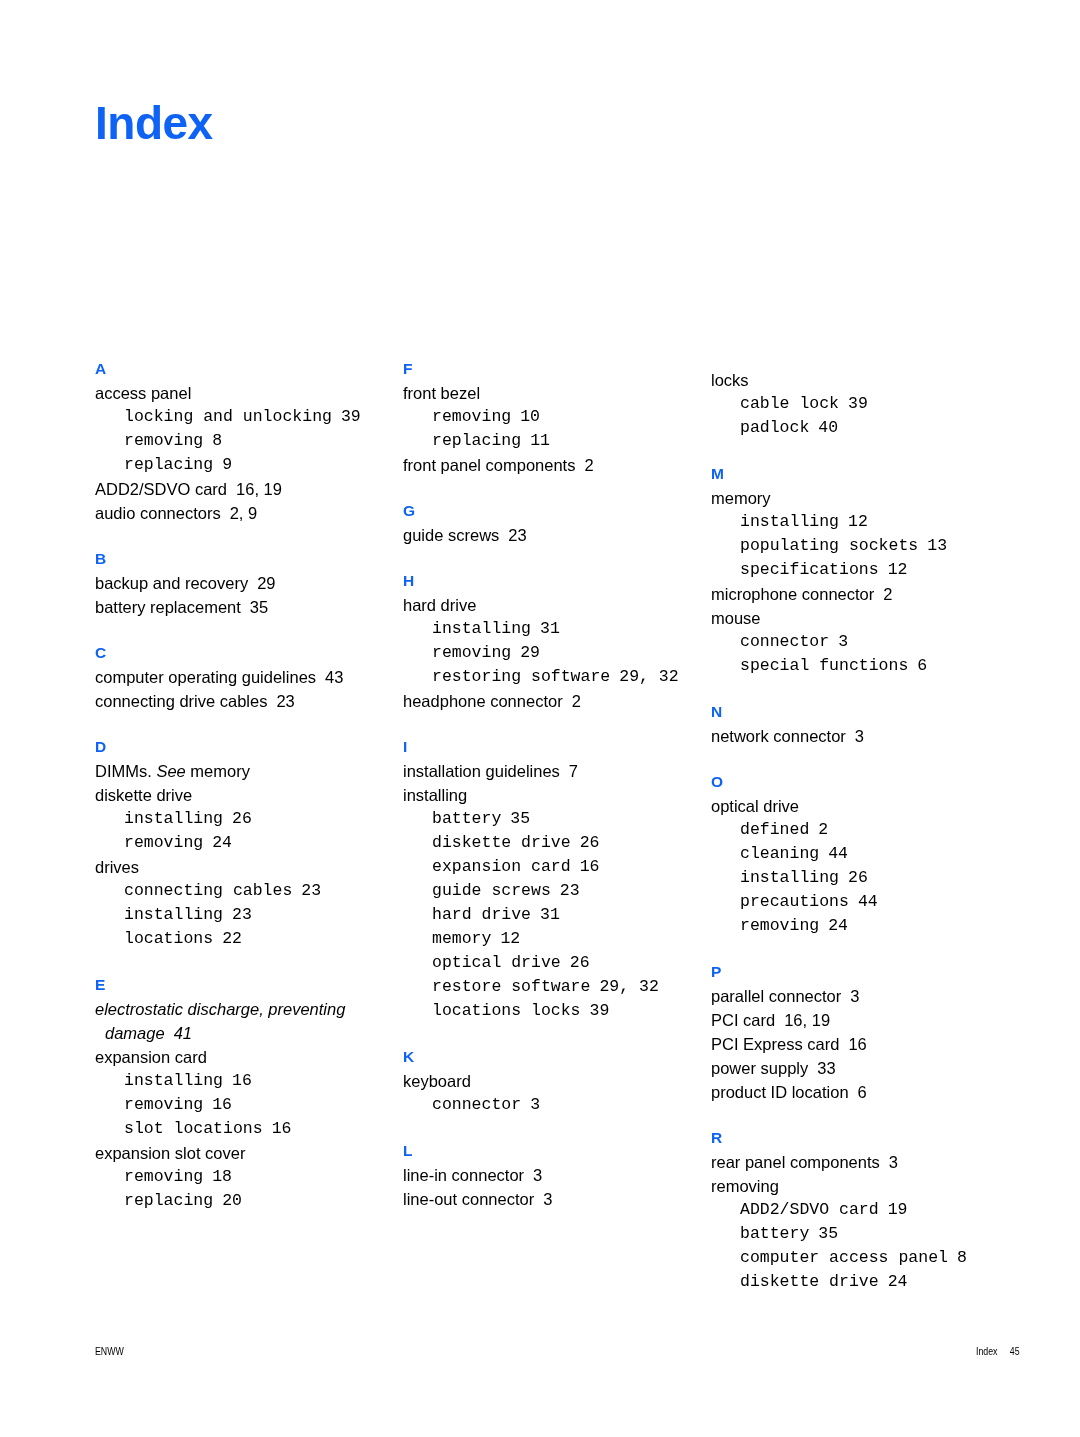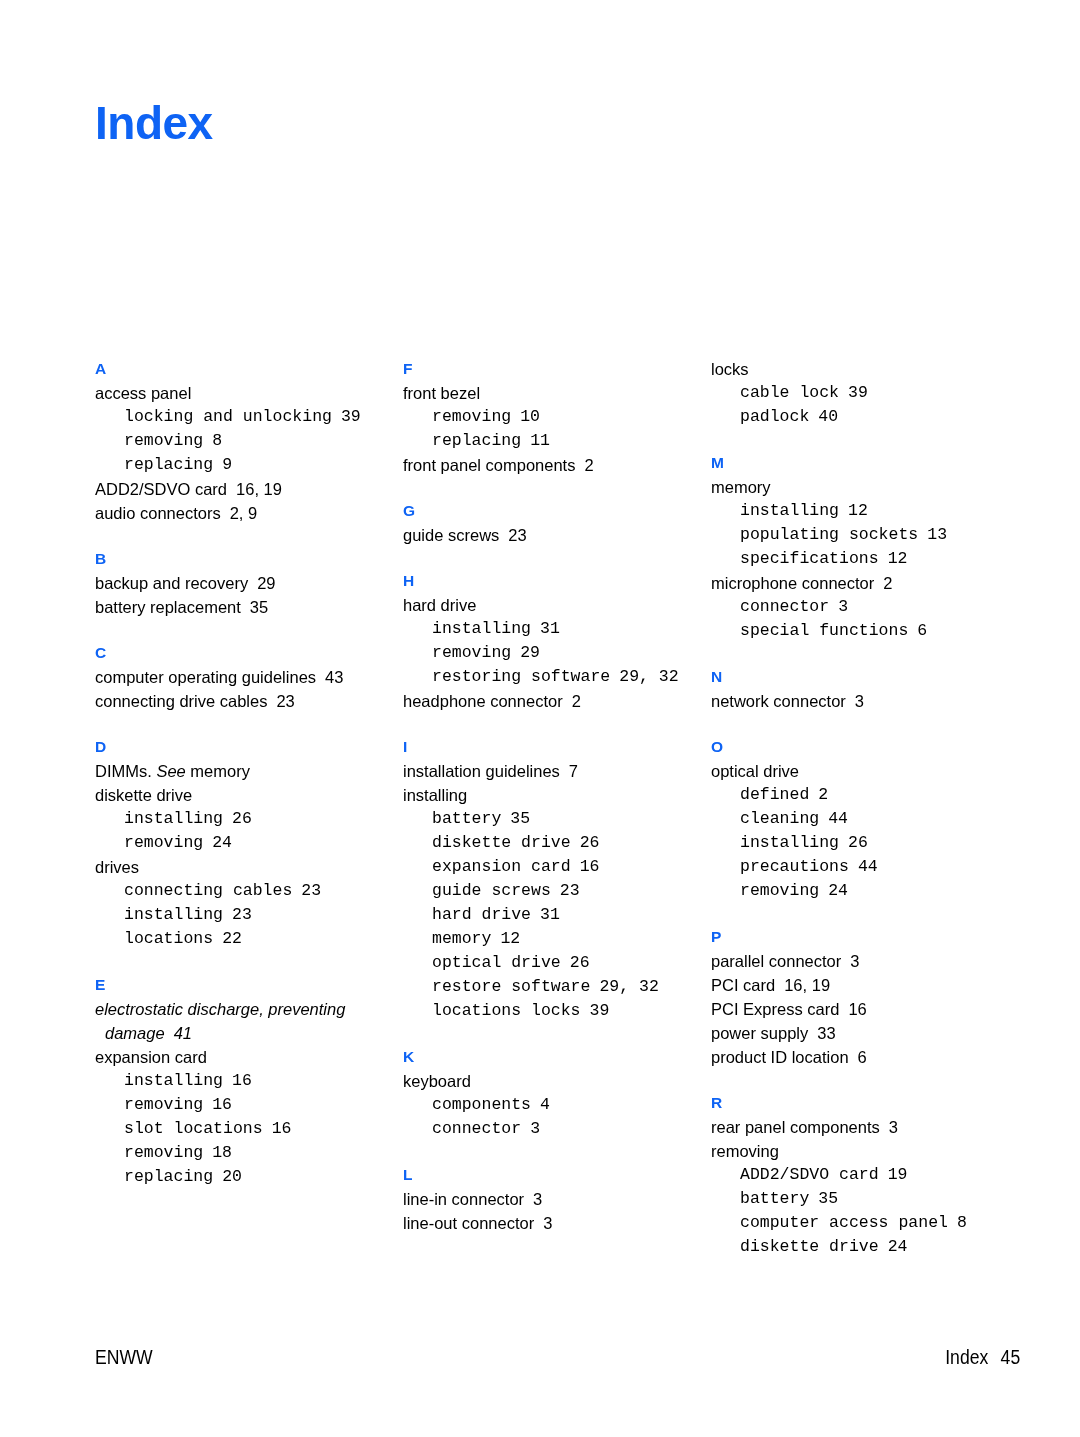--- a/index.html
+++ b/index.html
@@ -50,21 +50,21 @@
   }
 
   .letter-group {
     margin: 0;
   }
   .letter-group + .letter-group {
     margin-top: 22px;
   }
   
   .letter-group.continuation {
-    margin-top: 0;
+    margin-top: 11px;
   }
 
   .letter-heading {
     font-size: 15.5px;
     font-weight: bold;
     color: #0e63f4;
     line-height: 24px;
     height: 24px;
   }
 
@@ -95,21 +95,21 @@
 
   
   .footer {
     position: absolute;
     left: 95px;
     right: 60px;
     top: 1346px;
     display: flex;
     justify-content: space-between;
     align-items: baseline;
-    font-size: 20px;
+    font-size: 10px;
   }
   .footer-left {
     font-family: "Liberation Sans Narrow", "Liberation Sans", sans-serif;
     transform: scaleX(0.88);
     transform-origin: left center;
   }
   .footer-right {
     font-family: "Liberation Sans Narrow", "Liberation Sans", sans-serif;
     transform: scaleX(0.88);
     transform-origin: right center;
@@ -158,20 +158,21 @@
           <div class="entry sub"><span>installing</span><span class="pages">23</span></div>
           <div class="entry sub"><span>locations</span><span class="pages">22</span></div>
         </div>
         <div class="letter-group">
           <div class="letter-heading">E</div>
           <div class="entry wrap"><span>electrostatic discharge, preventing damage</span><span class="pages">41</span></div>
           <div class="entry"><span>expansion card</span></div>
           <div class="entry sub"><span>installing</span><span class="pages">16</span></div>
           <div class="entry sub"><span>removing</span><span class="pages">16</span></div>
           <div class="entry sub"><span>slot locations</span><span class="pages">16</span></div>
+          <div class="entry"><span>expansion slot cover</span></div>
           <div class="entry sub"><span>removing</span><span class="pages">18</span></div>
           <div class="entry sub"><span>replacing</span><span class="pages">20</span></div>
         </div>
       </div>
       <div class="index-column">
         <div class="letter-group">
           <div class="letter-heading">F</div>
           <div class="entry"><span>front bezel</span></div>
           <div class="entry sub"><span>removing</span><span class="pages">10</span></div>
           <div class="entry sub"><span>replacing</span><span class="pages">11</span></div>
@@ -199,21 +200,20 @@
           <div class="entry sub"><span>guide screws</span><span class="pages">23</span></div>
           <div class="entry sub"><span>hard drive</span><span class="pages">31</span></div>
           <div class="entry sub"><span>memory</span><span class="pages">12</span></div>
           <div class="entry sub"><span>optical drive</span><span class="pages">26</span></div>
           <div class="entry sub"><span>restore software</span><span class="pages">29, 32</span></div>
           <div class="entry sub"><span>locations locks</span><span class="pages">39</span></div>
         </div>
         <div class="letter-group">
           <div class="letter-heading">K</div>
           <div class="entry"><span>keyboard</span></div>
-          <div class="entry sub"><span>components</span><span class="pages">4</span></div>
           <div class="entry sub"><span>connector</span><span class="pages">3</span></div>
         </div>
         <div class="letter-group">
           <div class="letter-heading">L</div>
           <div class="entry"><span>line-in connector</span><span class="pages">3</span></div>
           <div class="entry"><span>line-out connector</span><span class="pages">3</span></div>
         </div>
       </div>
       <div class="index-column">
         <div class="letter-group continuation">
@@ -221,20 +221,21 @@
           <div class="entry sub"><span>cable lock</span><span class="pages">39</span></div>
           <div class="entry sub"><span>padlock</span><span class="pages">40</span></div>
         </div>
         <div class="letter-group">
           <div class="letter-heading">M</div>
           <div class="entry"><span>memory</span></div>
           <div class="entry sub"><span>installing</span><span class="pages">12</span></div>
           <div class="entry sub"><span>populating sockets</span><span class="pages">13</span></div>
           <div class="entry sub"><span>specifications</span><span class="pages">12</span></div>
           <div class="entry"><span>microphone connector</span><span class="pages">2</span></div>
+          <div class="entry"><span>mouse</span></div>
           <div class="entry sub"><span>connector</span><span class="pages">3</span></div>
           <div class="entry sub"><span>special functions</span><span class="pages">6</span></div>
         </div>
         <div class="letter-group">
           <div class="letter-heading">N</div>
           <div class="entry"><span>network connector</span><span class="pages">3</span></div>
         </div>
         <div class="letter-group">
           <div class="letter-heading">O</div>
           <div class="entry"><span>optical drive</span></div>

